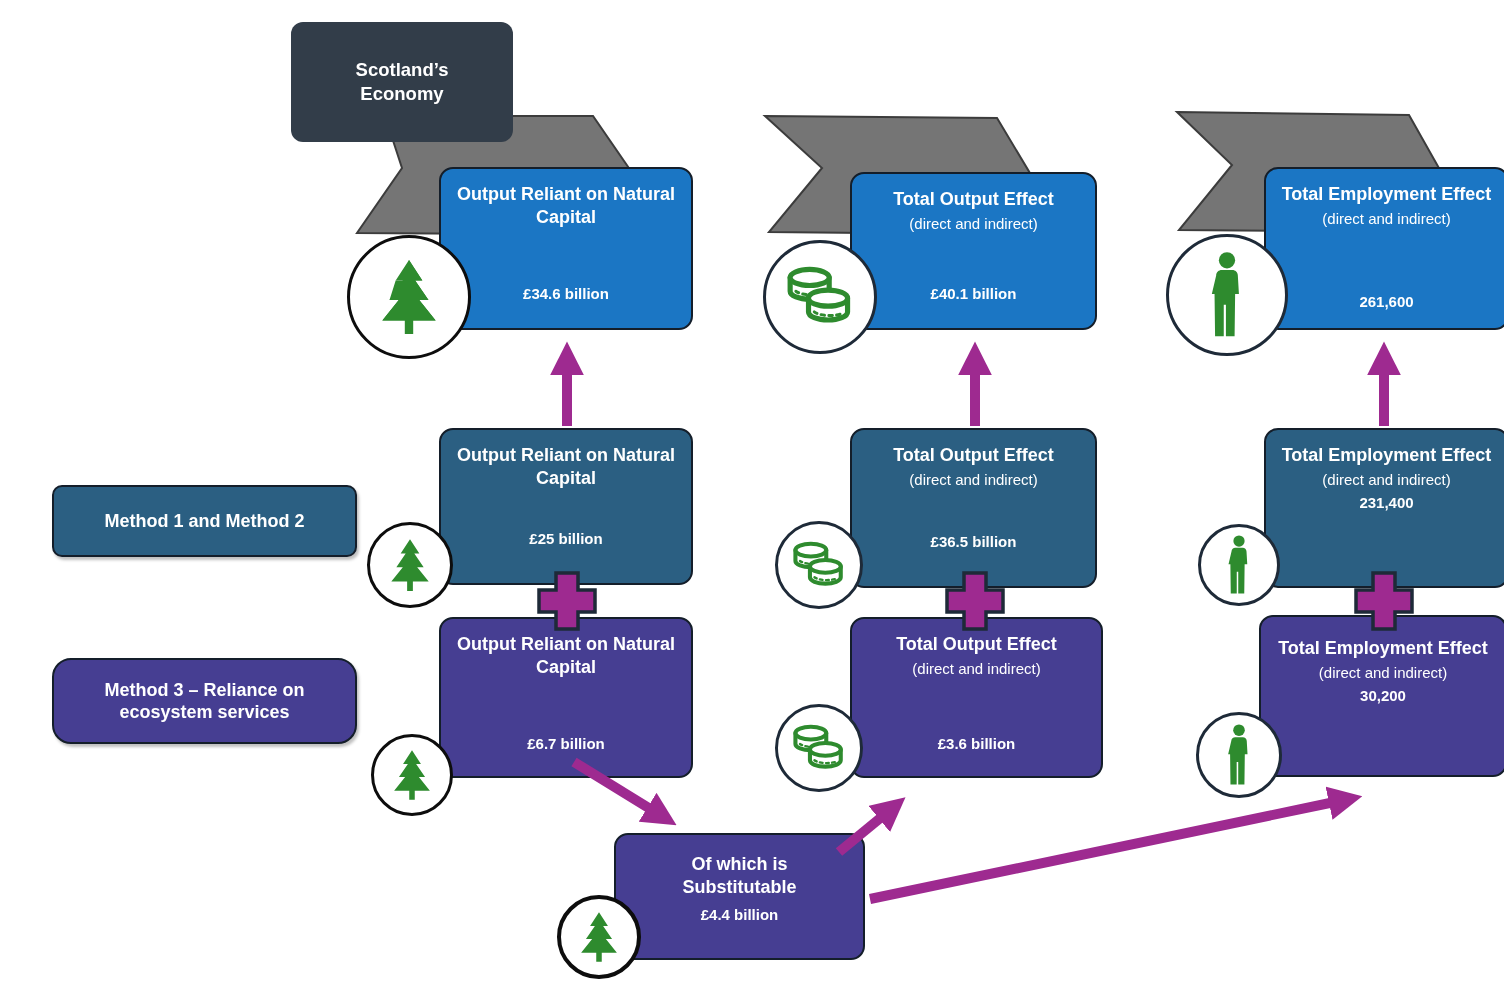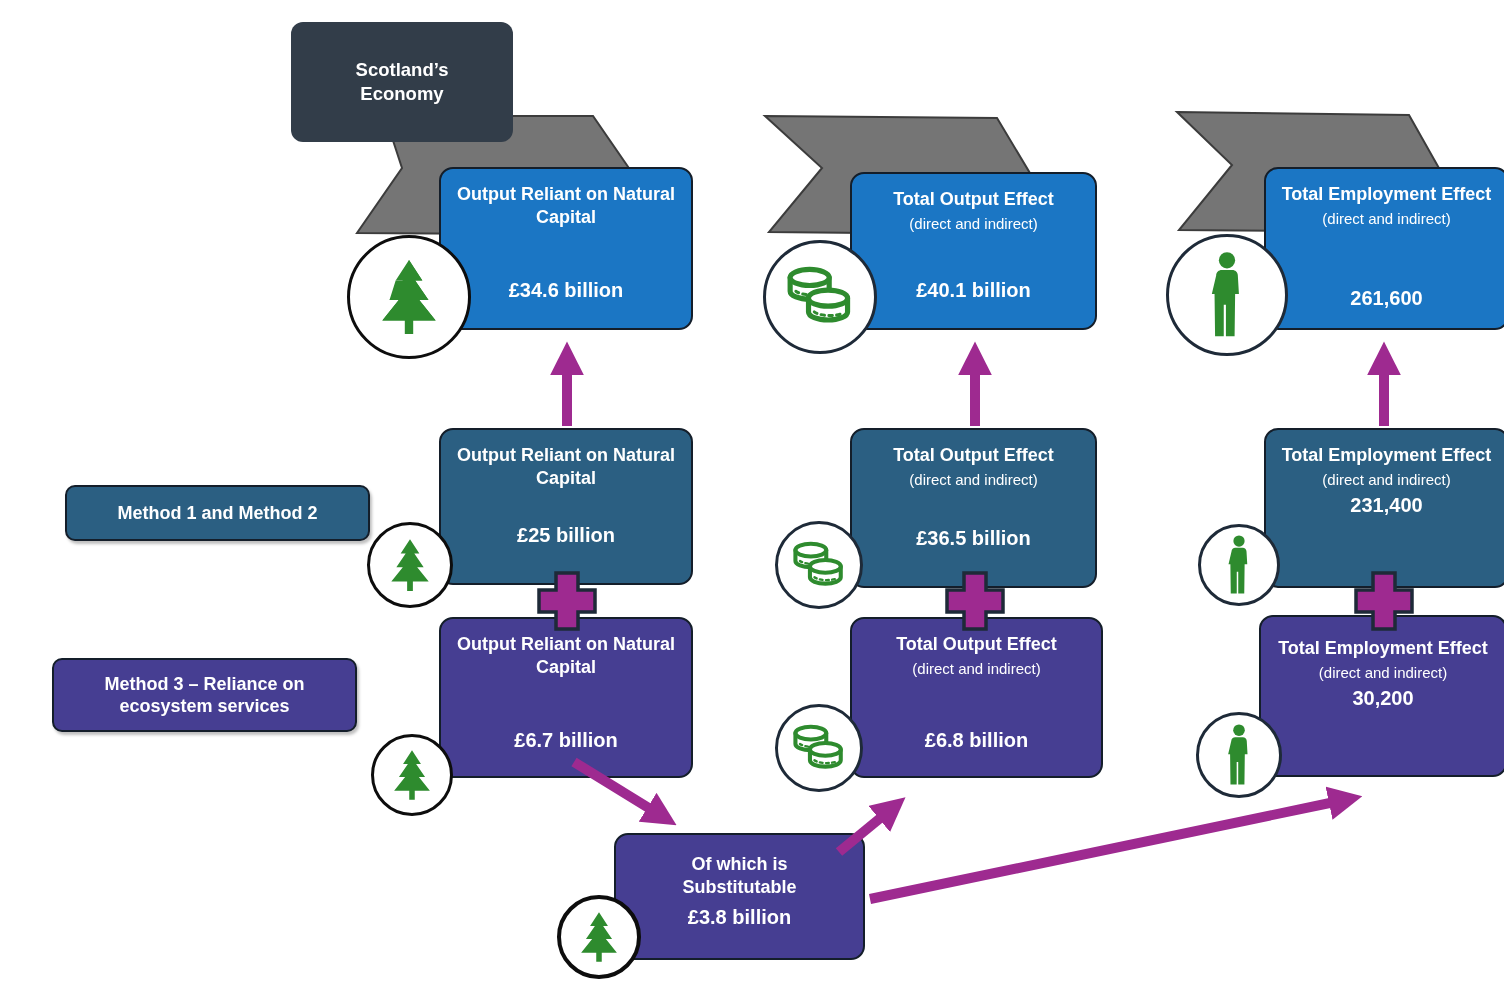--- a/index.html
+++ b/index.html
@@ -13,21 +13,21 @@
   .arrow{stroke:var(--magenta,#9e2a90);stroke-width:10;fill:none;}
   .plus{fill:var(--magenta,#9e2a90);stroke:#1e2a38;stroke-width:3.5;}
   .box{position:absolute;box-sizing:border-box;color:#fff;text-align:center;}
   .statbox{
     display:flex;flex-direction:column;align-items:center;
     border:2px solid #141e2a;border-radius:14px;z-index:3;
     padding:14px 12px 36px;
   }
   .statbox .title{font-weight:bold;font-size:18px;line-height:1.25;}
   .statbox .subtitle{font-size:15px;line-height:1.25;margin-top:4px;}
-  .statbox .value{font-weight:bold;font-size:20px;}
+  .statbox .value{font-weight:bold;font-size:15px;}
   .v-auto .value{margin-top:auto;}
   .v-near .value{margin-top:5px;}
   .bg-blue{background:var(--blue,#1b76c4);}
   .bg-teal{background:var(--teal,#2b5f82);}
   .bg-purple{background:var(--purple,#463e92);}
   .economy{
     background:var(--dark_navy,#323d49);border-radius:12px;z-index:2;
     display:flex;align-items:center;justify-content:center;
     font-weight:bold;font-size:18.5px;line-height:1.3;padding:0 44px;
   }
@@ -56,22 +56,22 @@
 <div class="canvas">
 
   <svg class="layer" style="z-index:1">
     <polygon class="chev" points="358,116 566,116 648,235 330,233 375,168"></polygon>
     <polygon class="chev" points="738,116 970,118 1040,235 742,232 795,168"></polygon>
     <polygon class="chev" points="1150,112 1382,115 1448,232 1152,230 1205,165"></polygon>
   </svg>
 
   <div class="box economy" style="left:264px;top:22px;width:222px;height:120px;">Scotland’s Economy</div>
 
-  <div class="box method bg-teal" style="left:38px;top:485px;width:305px;height:56px;text-align:center;">Method 1 and Method 2</div>
-  <div class="box method bg-purple" style="left:25px;top:658px;width:305px;height:74px;">Method 3 – Reliance on ecosystem services</div>
+  <div class="box method bg-teal" style="left:25px;top:485px;width:305px;height:72px;text-align:center;">Method 1 and Method 2</div>
+  <div class="box method bg-purple" style="left:25px;top:658px;width:305px;height:86px;border-radius:19px;">Method 3 – Reliance on ecosystem services</div>
 
   <div class="box statbox bg-blue v-auto" style="left:412px;top:167px;width:254px;height:163px;padding-bottom:26px;">
     <div class="title">Output Reliant on Natural Capital</div>
     <div class="value">£34.6 billion</div>
   </div>
   <div class="box statbox bg-teal v-auto" style="left:412px;top:428px;width:254px;height:157px;">
     <div class="title">Output Reliant on Natural Capital</div>
     <div class="value">£25 billion</div>
   </div>
   <div class="box statbox bg-purple v-auto" style="left:412px;top:617px;width:254px;height:161px;padding-bottom:24px;">
@@ -85,42 +85,42 @@
     <div class="value">£40.1 billion</div>
   </div>
   <div class="box statbox bg-teal v-auto" style="left:823px;top:428px;width:247px;height:160px;">
     <div class="title">Total Output Effect</div>
     <div class="subtitle">(direct and indirect)</div>
     <div class="value">£36.5 billion</div>
   </div>
   <div class="box statbox bg-purple v-auto" style="left:823px;top:617px;width:253px;height:161px;padding-bottom:24px;">
     <div class="title">Total Output Effect</div>
     <div class="subtitle">(direct and indirect)</div>
-    <div class="value">£6.8 billion</div>
+    <div class="value">£3.6 billion</div>
   </div>
 
   <div class="box statbox bg-blue v-auto" style="left:1237px;top:167px;width:245px;height:163px;padding-bottom:18px;">
     <div class="title">Total Employment Effect</div>
     <div class="subtitle">(direct and indirect)</div>
     <div class="value">261,600</div>
   </div>
   <div class="box statbox bg-teal v-near" style="left:1237px;top:428px;width:245px;height:160px;">
     <div class="title">Total Employment Effect</div>
     <div class="subtitle">(direct and indirect)</div>
     <div class="value">231,400</div>
   </div>
   <div class="box statbox bg-purple v-near" style="left:1232px;top:615px;width:248px;height:162px;padding-top:20px;">
     <div class="title">Total Employment Effect</div>
     <div class="subtitle">(direct and indirect)</div>
     <div class="value">30,200</div>
   </div>
 
   <div class="box statbox bg-purple subst" style="left:587px;top:833px;width:251px;height:127px;">
     <div class="title">Of which is Substitutable</div>
-    <div class="value" style="margin-top:8px;">£3.8 billion</div>
+    <div class="value" style="margin-top:8px;">£4.4 billion</div>
   </div>
 
   <svg class="layer" style="z-index:4">
     <defs>
       <marker id="ah" viewBox="0 0 10 10" refX="6" refY="5" markerWidth="3.4" markerHeight="3.4" orient="auto-start-reverse">
         <path d="M0,0 L10,5 L0,10 z" fill="#9e2a90"></path>
       </marker>
     </defs>
     <line class="arrow" x1="540" y1="426" x2="540" y2="355" marker-end="url(#ah)"></line>
     <line class="arrow" x1="948" y1="426" x2="948" y2="355" marker-end="url(#ah)"></line>

